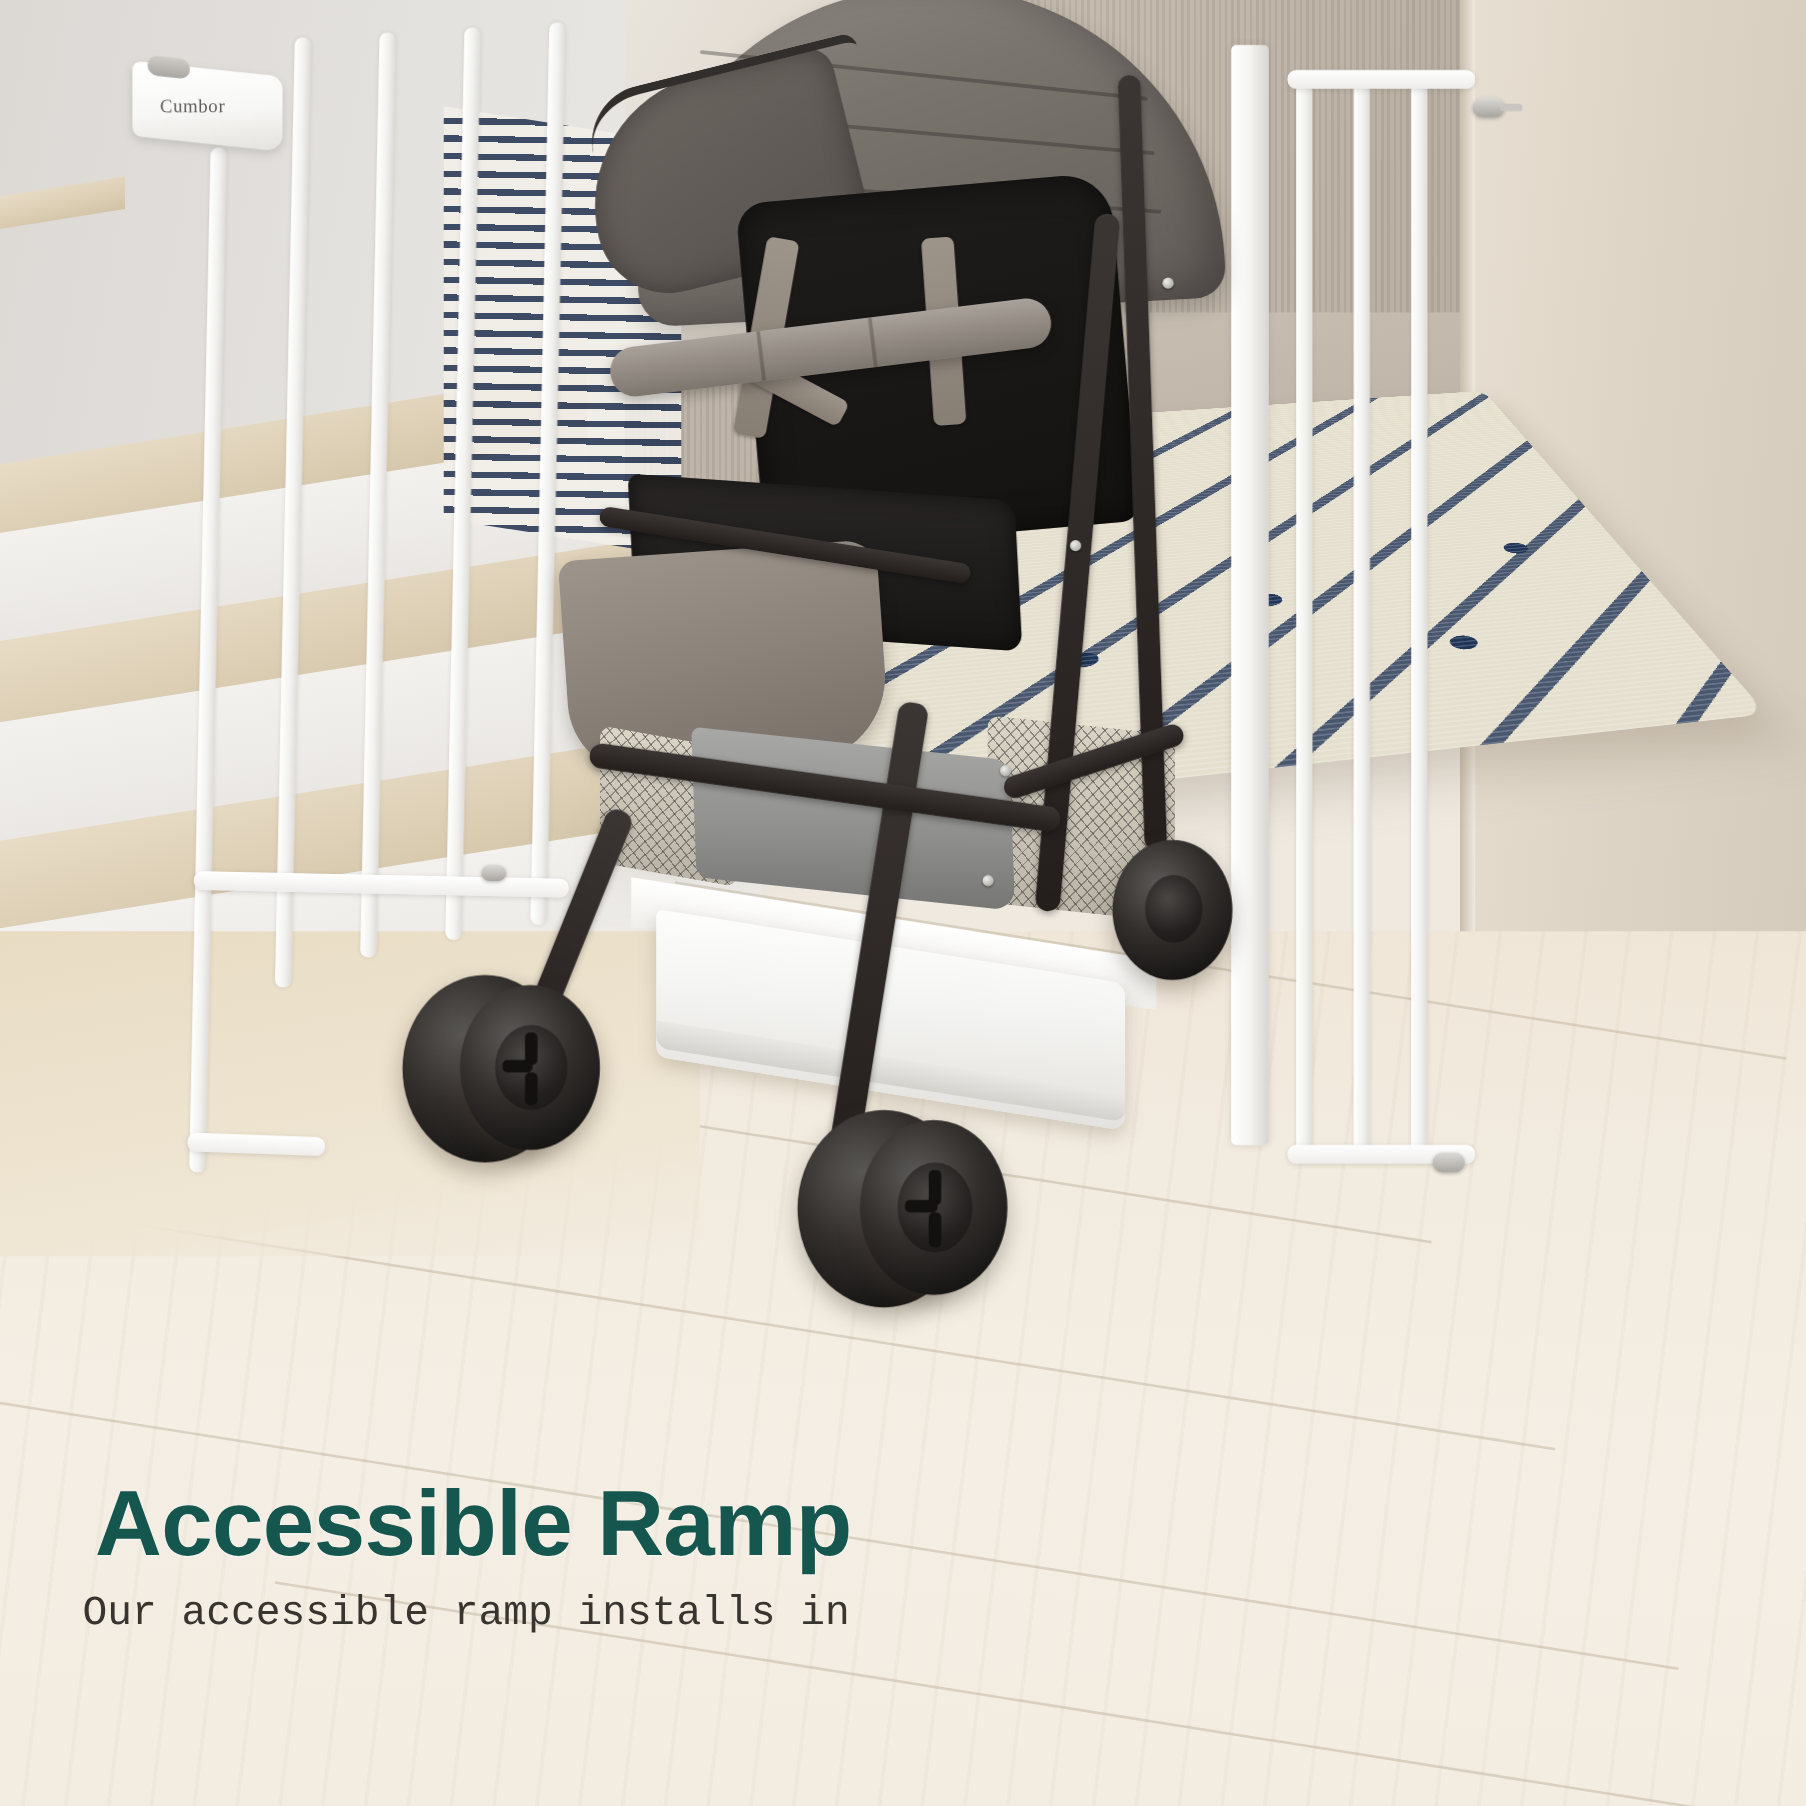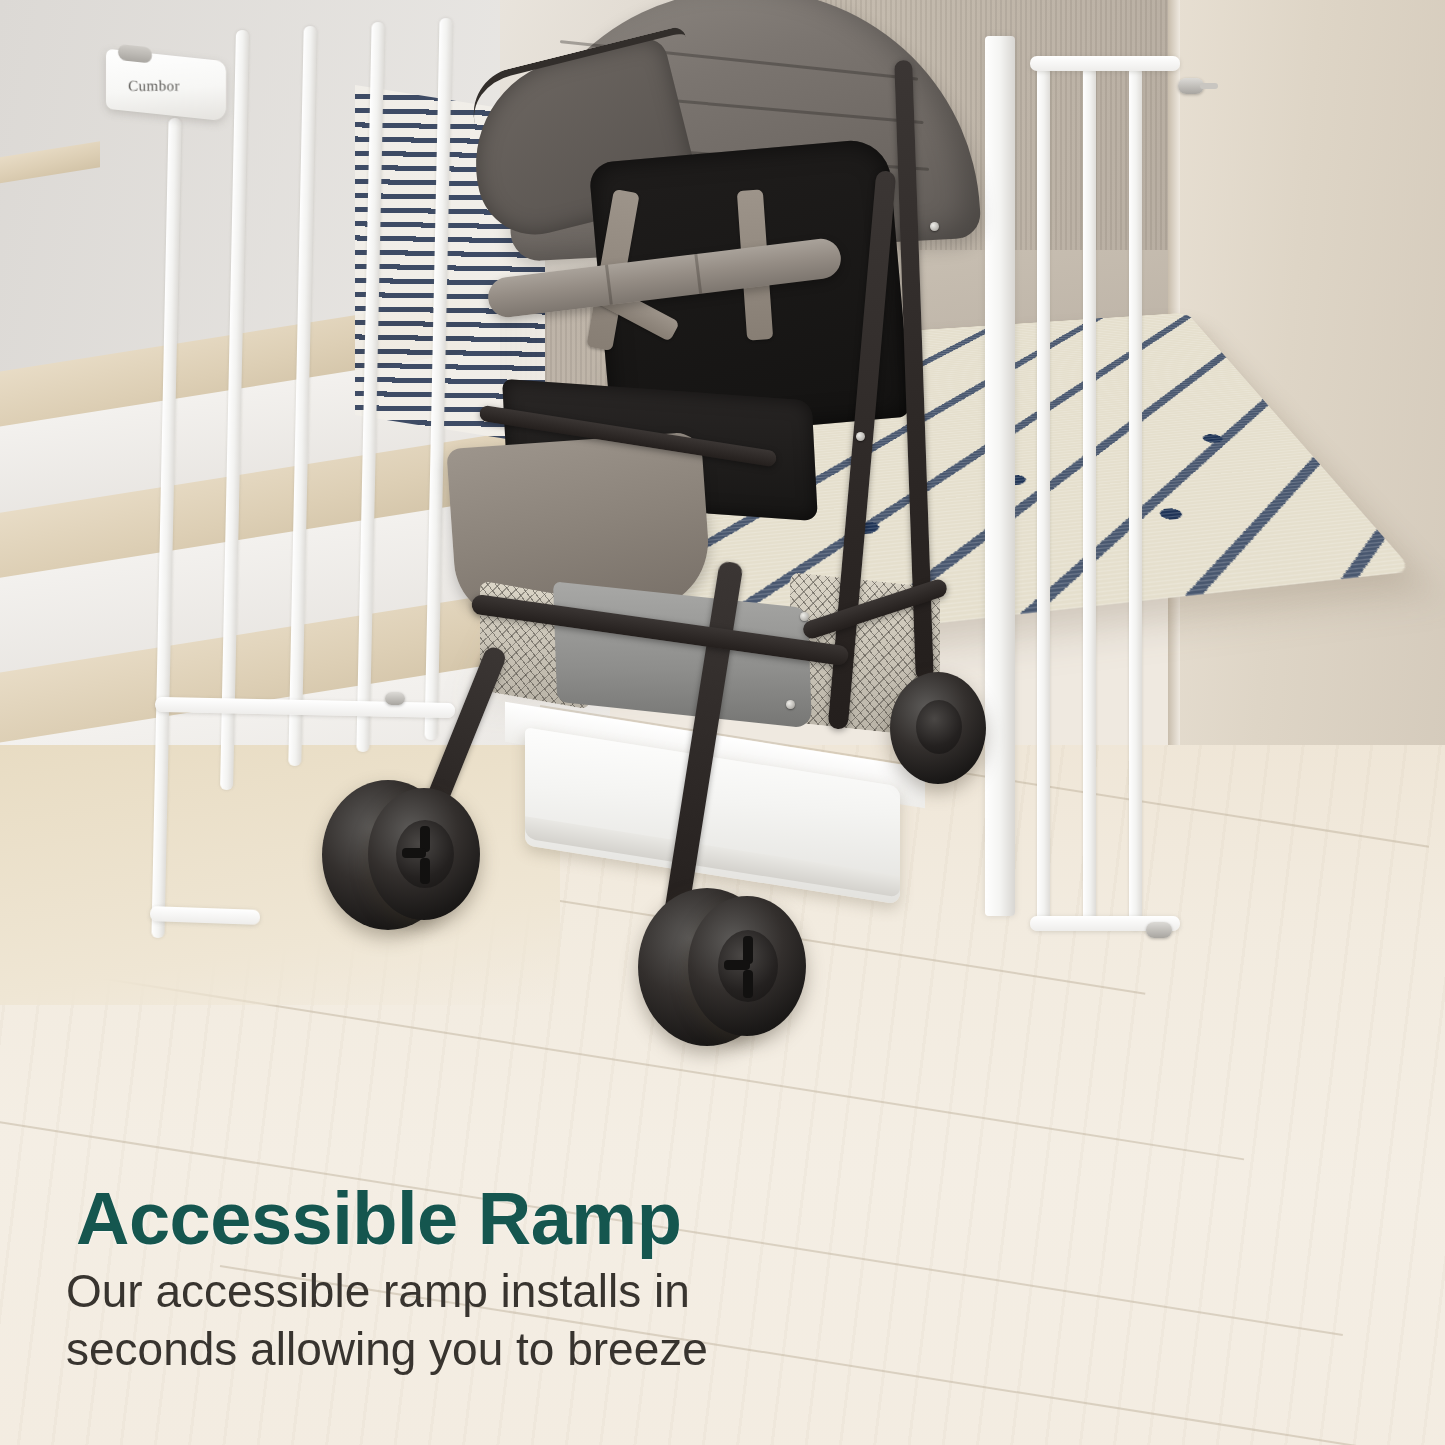--- a/index.html
+++ b/index.html
@@ -295,21 +295,21 @@
   .textblock{position:absolute;left:0;top:0;width:100%;}
   .headline{
     position:absolute;left:76px;top:1176px;
     font-size:74px;font-weight:bold;letter-spacing:-0.5px;
     color:#15564f;
     text-shadow:0 1px 2px rgba(255,255,255,.6);
     white-space:nowrap;
   }
   .subcopy{
     position:absolute;left:66px;top:1262px;width:840px;
-    font-size:46px;line-height:58px;color:#38342f;
+    font-size:33px;line-height:58px;color:#38342f;font-family:Liberation Mono, monospace;
   }
   .subcopy span{display:block;white-space:nowrap;}
 </style>
 </head>
 <body>
 
 <div id="stage">
 
   <div class="scene">
 
@@ -439,17 +439,16 @@
       <div class="wheel" style="left:890px;top:672px;width:96px;height:112px;">
         <div class="hub" style="left:26px;top:28px;width:46px;height:54px;"></div>
       </div>
     </div>
   </div>
 
   <div class="textblock">
     <div class="headline">Accessible Ramp</div>
     <div class="subcopy">
       <span>Our accessible ramp installs in</span>
-      <span>seconds allowing you to breeze</span>
     </div>
   </div>
 
 </div>
 
 </body></html>

